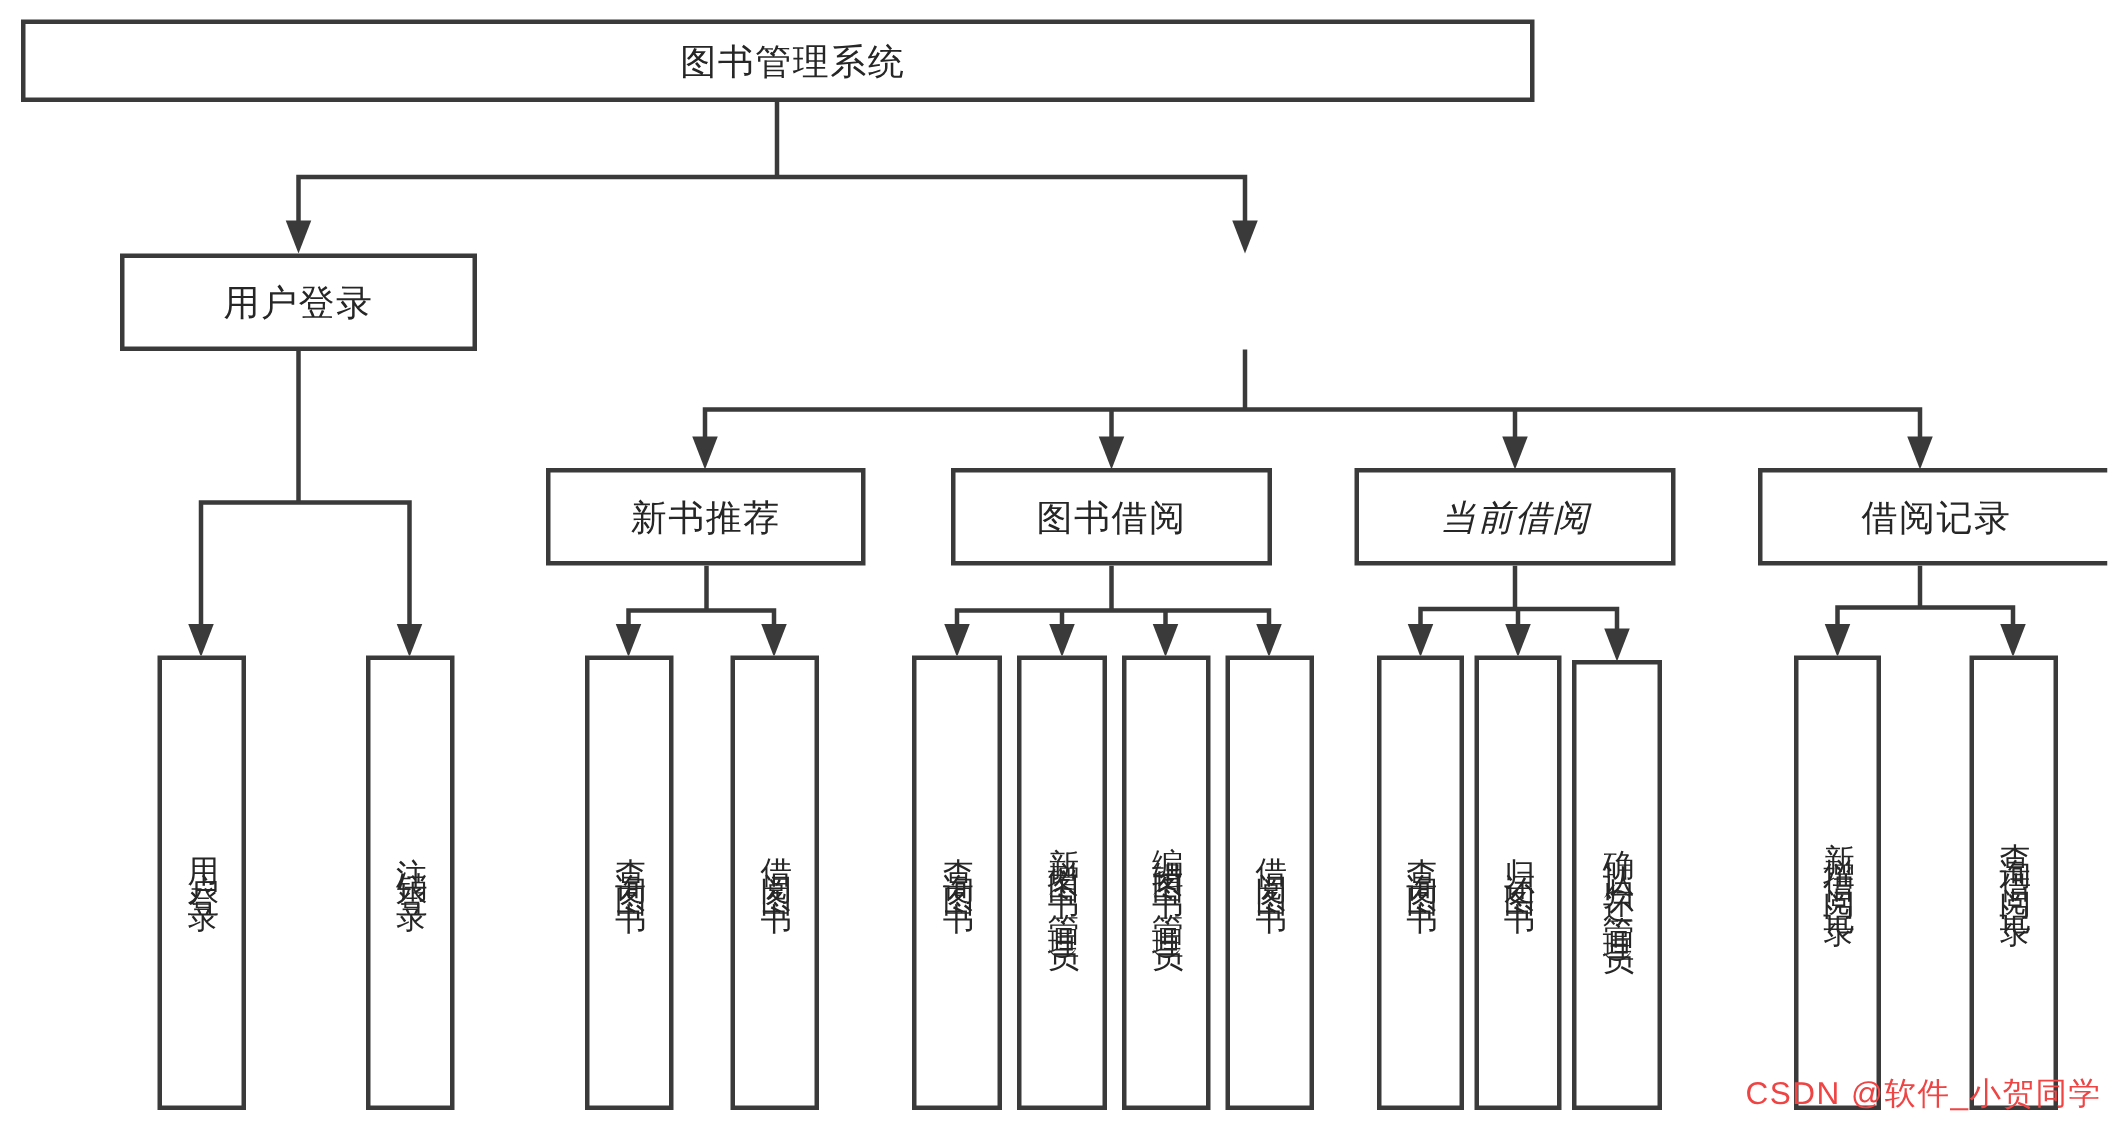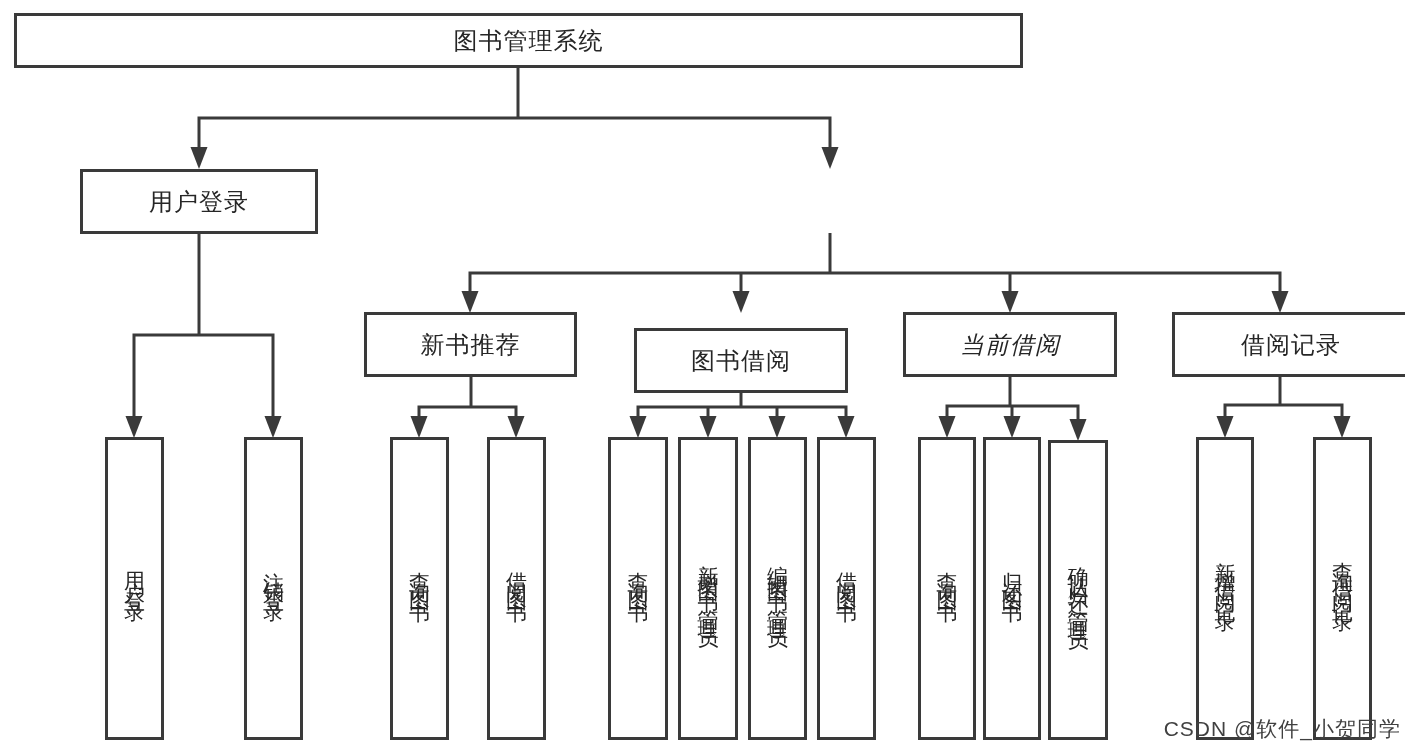--- a/index.html
+++ b/index.html
@@ -72,21 +72,21 @@
     white-space: nowrap;
   }
   .leaf.long .vlabel {
     letter-spacing: 9px;
   }
   #watermark {
     position: absolute;
     right: 4px;
     top: 715px;
     font-size: 21px;
-    color: #404040;
+    color: #ef4444;
     letter-spacing: 1px;
     z-index: 3;
     white-space: nowrap;
   }
 </style>
 </head>
 <body>
 
 <div id="stage">
 
@@ -156,21 +156,21 @@
     <span class="hlabel">图书管理系统</span>
   </div>
 
   <div class="node" style="left:80px; top:169px; width:238px; height:65px;">
     <span class="hlabel">用户登录</span>
   </div>
 
   <div class="node" style="left:364px; top:312px; width:213px; height:65px;justify-content:center;">
     <span class="hlabel">新书推荐</span>
   </div>
-  <div class="node" style="left:634px; top:312px; width:214px; height:65px;margin-top:16px;">
+  <div class="node" style="left:634px; top:312px; width:214px; height:65px;">
     <span class="hlabel">图书借阅</span>
   </div>
   <div class="node" style="left:903px; top:312px; width:214px; height:65px;font-style:italic;">
     <span class="hlabel">当前借阅</span>
   </div>
   <div class="node" style="left:1172px; top:312px; width:238px; height:65px;">
     <span class="hlabel">借阅记录</span>
   </div>
 
   <div class="leaf" style="left:105px;">

